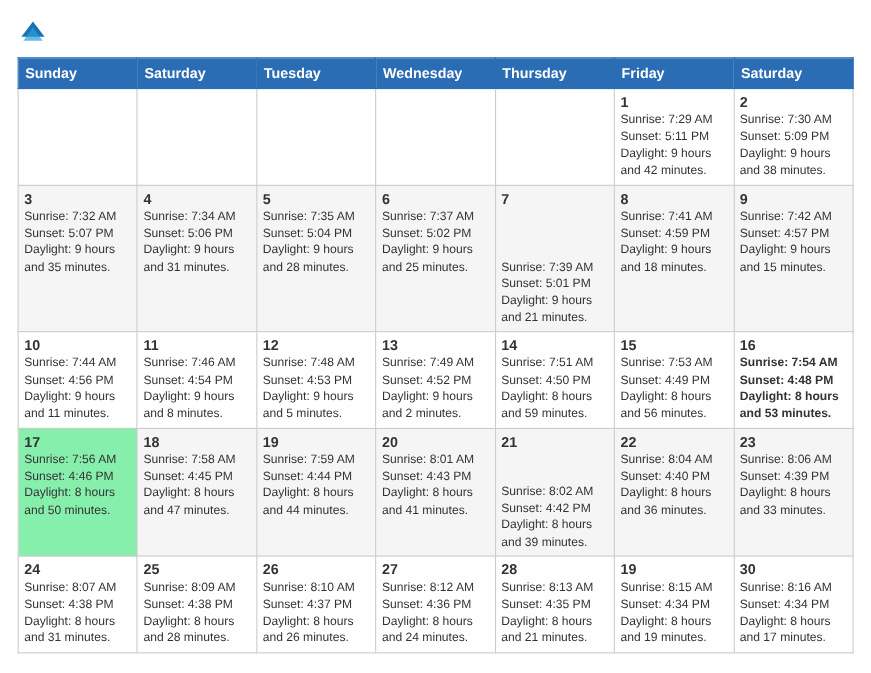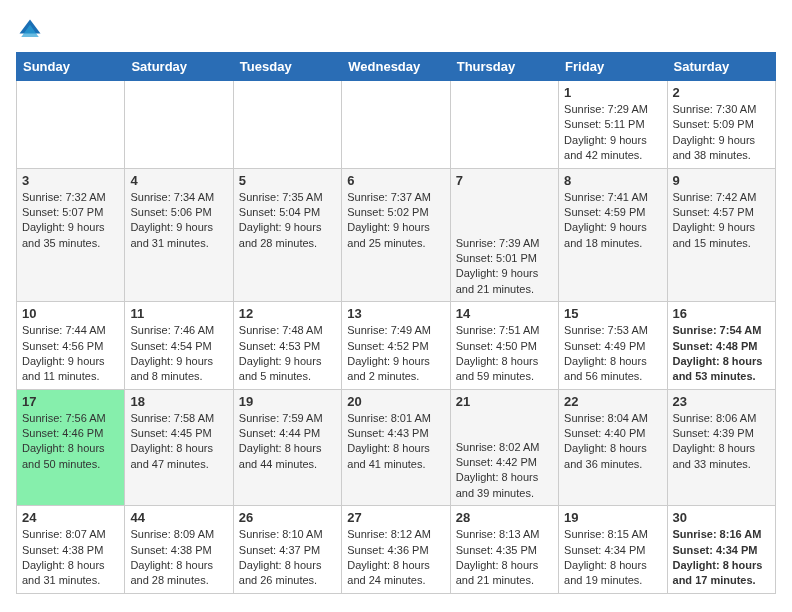--- a/index.html
+++ b/index.html
@@ -272,21 +272,21 @@
         </td>
       </tr>
       <tr>
         <td>
           <span class="day-number">24</span>
           <div class="day-info" style="white-space: pre-line;">Sunrise: 8:07 AM
 Sunset: 4:38 PM
 Daylight: 8 hours and 31 minutes.</div>
         </td>
         <td>
-          <span class="day-number">44</span>
+          <span class="day-number">25</span>
           <div class="day-info" style="white-space: pre-line;">Sunrise: 8:09 AM
 Sunset: 4:38 PM
 Daylight: 8 hours and 28 minutes.</div>
         </td>
         <td>
           <span class="day-number">26</span>
           <div class="day-info" style="white-space: pre-line;">Sunrise: 8:10 AM
 Sunset: 4:37 PM
 Daylight: 8 hours and 26 minutes.</div>
         </td>
@@ -303,19 +303,19 @@
 Daylight: 8 hours and 21 minutes.</div>
         </td>
         <td>
           <span class="day-number">19</span>
           <div class="day-info" style="white-space: pre-line;">Sunrise: 8:15 AM
 Sunset: 4:34 PM
 Daylight: 8 hours and 19 minutes.</div>
         </td>
         <td>
           <span class="day-number">30</span>
-          <div class="day-info" style="white-space: pre-line; font-weight: bold;">Sunrise: 8:16 AM
+          <div class="day-info" style="white-space: pre-line;">Sunrise: 8:16 AM
 Sunset: 4:34 PM
 Daylight: 8 hours and 17 minutes.</div>
         </td>
       </tr>
     </tbody>
 </table>
 
 </body></html>

